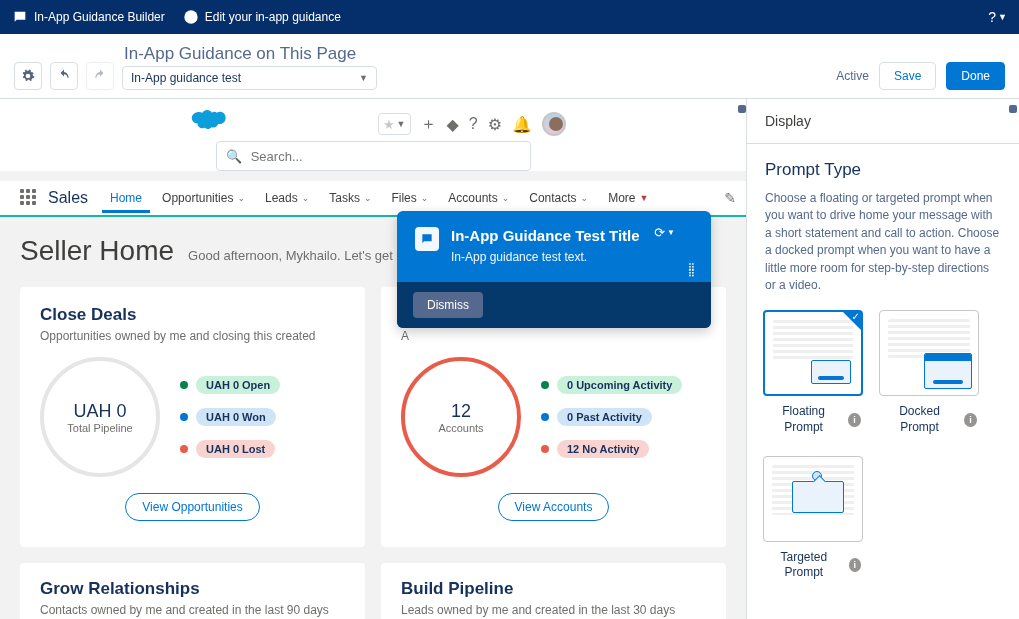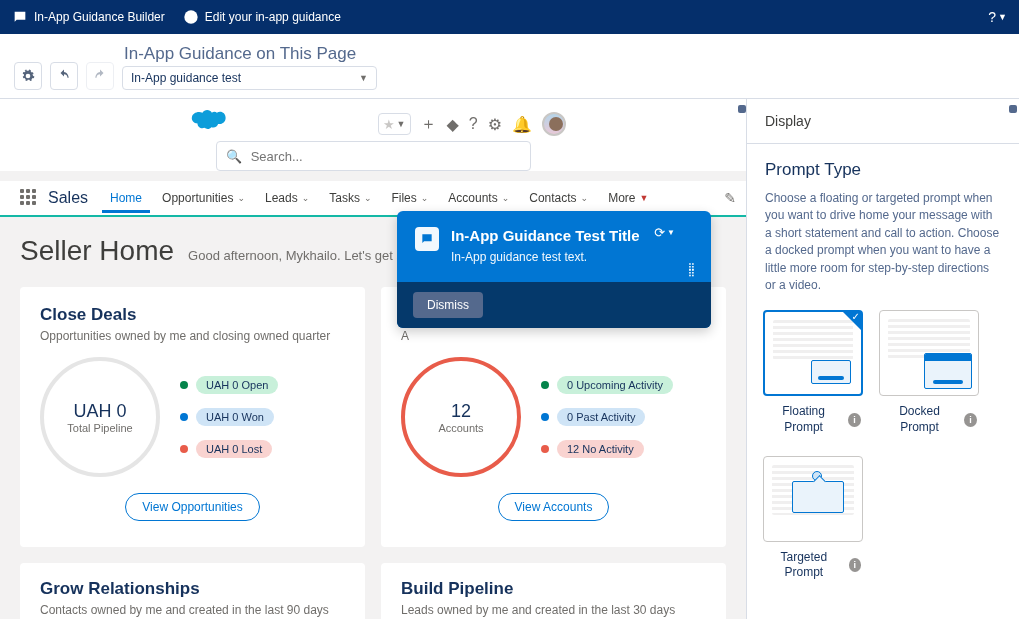--- a/index.html
+++ b/index.html
@@ -60,21 +60,21 @@
 
 .cards { display: flex; gap: 16px; }
 .card { background: #fff; border-radius: 4px; padding: 18px 20px; flex: 1; min-height: 260px; position: relative; }
 .card-title { font-size: 17px; font-weight: 600; margin-bottom: 4px; }
 .card-sub { font-size: 12px; color: #706e6b; margin-bottom: 14px; }
 .gauge-row { display: flex; align-items: center; gap: 20px; }
 .gauge { width: 120px; height: 120px; border: 4px solid #e5e5e5; border-radius: 50%; display: flex; flex-direction: column; align-items: center; justify-content: center; }
 .gauge-big { font-size: 18px; font-weight: 400; }
 .gauge-small { font-size: 11px; color: #706e6b; }
 .gauge-red { border-color: #e85c4a; }
-.pills { display: flex; flex-direction: column; gap: 14px; }
+.pills { display: flex; flex-direction: column; gap: 14px; font-weight: bold; }
 .pill-row { display: flex; align-items: center; gap: 8px; }
 .dot { width: 8px; height: 8px; border-radius: 50%; }
 .pill { padding: 3px 10px; border-radius: 10px; font-size: 11px; }
 .view-btn { margin-top: 16px; padding: 6px 16px; border: 1px solid #0176d3; color: #0176d3; border-radius: 16px; font-size: 12px; background: #fff; display: block; margin-left: auto; margin-right: auto; cursor: pointer; }
 
 .cards2 { display: flex; gap: 16px; margin-top: 16px; }
 .card2 { background: #fff; border-radius: 4px; padding: 16px 20px; flex: 1; min-height: 60px; }
 
 
 .float-prompt { position: absolute; left: 397px; top: 112px; width: 314px; background: #0176d3; border-radius: 6px; color: #fff; box-shadow: 0 4px 12px rgba(0,0,0,.2); overflow: hidden; }
@@ -152,20 +152,25 @@
         <path d="M12 5V1l6 6-6 6V9c-3 0-6 2-6 6H4c0-5 4-10 8-10z"></path>
       </svg>
   </button>
   <div class="dd-wrap">
     <span class="dd-label">In-App Guidance on This Page</span>
     <div class="dropdown">
       <span>In-App guidance test</span>
       <span style="font-size:9px;color:#706e6b">▼</span>
     </div>
   </div>
+  <div class="tb-right">
+    <span class="active-label">Active</span>
+    <button class="btn">Save</button>
+    <button class="btn btn-primary">Done</button>
+  </div>
 </div>
 
 <div class="main-split">
   <div class="canvas">
     <div class="scroll-ind"></div>
 
     <div class="sf-header">
       <div class="sf-top-icons">
         <div class="cloud">
           <svg viewBox="0 0 64 40">
@@ -239,21 +244,21 @@
     </div>
 
     <div class="sf-page">
       <div class="page-head">
         <span class="page-title">Seller Home</span>
         <span class="page-sub">Good afternoon, Mykhailo. Let's get selling</span>
       </div>
       <div class="cards">
         <div class="card">
           <div class="card-title">Close Deals</div>
-          <div class="card-sub">Opportunities owned by me and closing owned quarter</div>
+          <div class="card-sub">Opportunities owned by me and closing this created</div>
           <div class="gauge-row">
             <div class="gauge">
               <div class="gauge-big">UAH 0</div>
               <div class="gauge-small">Total Pipeline</div>
             </div>
             <div class="pills">
               <div class="pill-row">
                   <span class="dot" style="background:#04844b"></span>
                   <span class="pill" style="background:#c8f0da">UAH 0 Open</span>
                 </div>

